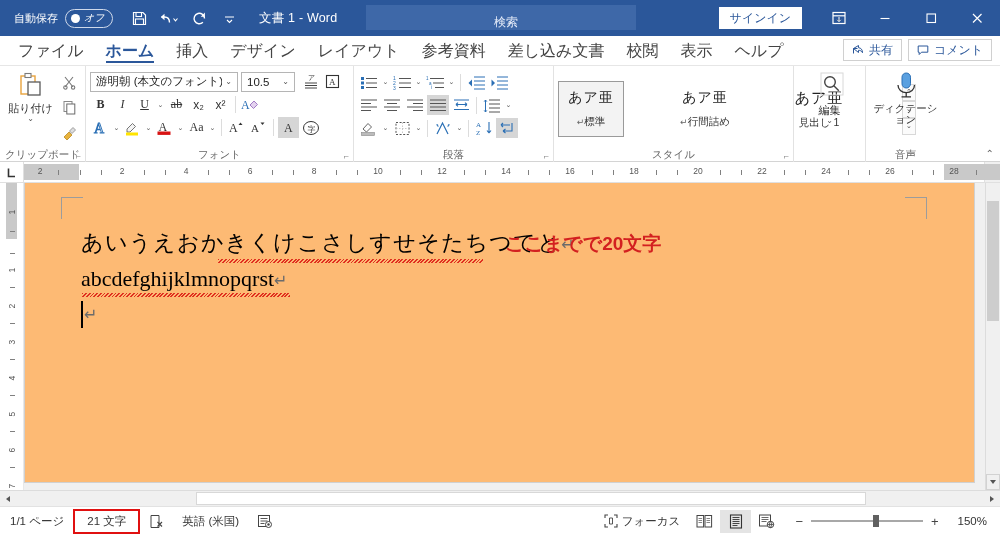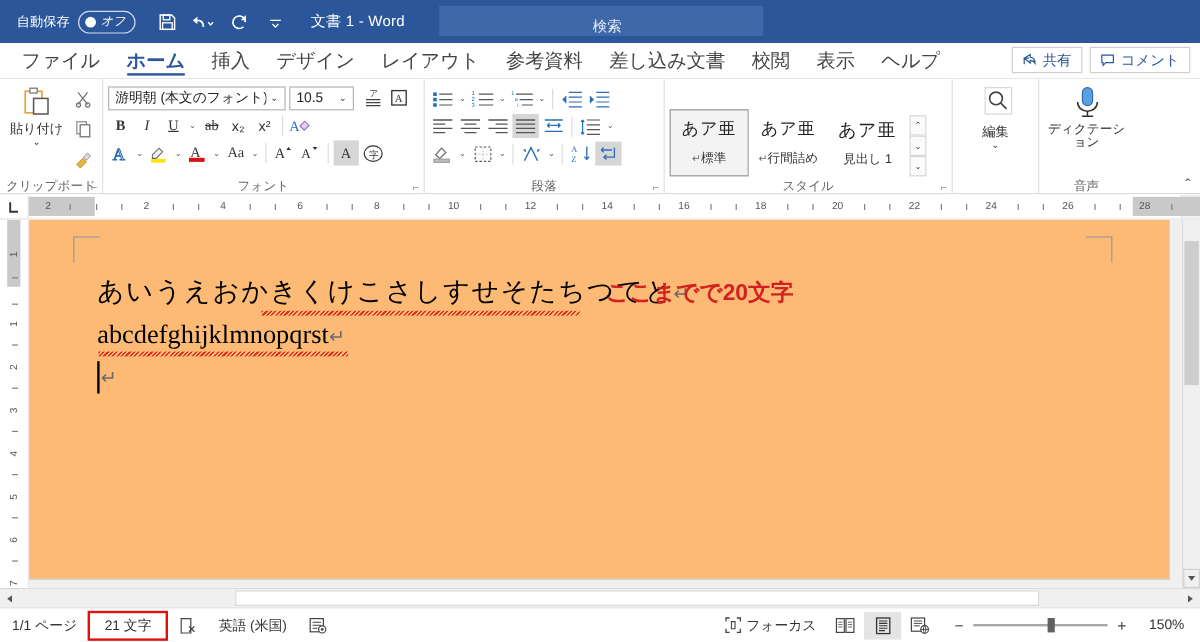--- a/index.html
+++ b/index.html
@@ -112,21 +112,21 @@
   .vsep { width: 1px; height: 17px; background: #dcdcdc; margin: 0 3px; }
   .sel-bg { background: #d6d6d6; }
 
   
   .para-rows { display: flex; flex-direction: column; gap: 3px; padding-top: 3px; }
   .pbtn {
     width: 22px; height: 20px; display: flex; align-items: center; justify-content: center;
   }
 
   
-  .style-gal { display: flex; align-items: flex-end; padding-top: 2px; }
+  .style-gal { display: flex; align-items: center; padding-top: 2px; gap: 48px; }
   .style-item {
     width: 66px; height: 56px; border: 1px solid transparent; display: flex;
     flex-direction: column; align-items: center; justify-content: center; background: #fff;
   }
   .style-item.active { border: 1.5px solid #9a9a9a; background: #f3f3f3; }
   .style-preview { font-family: "Liberation Serif", serif; font-size: 14px; color: #222; letter-spacing: 1px; }
   .style-name { font-size: 10.5px; color: #333; margin-top: 8px; white-space: nowrap; }
   .gal-scroll { display: flex; flex-direction: column; margin-left: 2px; }
   .gal-scroll div {
     width: 14px; height: 17px; border: 1px solid #d8d8d8; display: flex;
@@ -271,20 +271,45 @@
     <span class="doc-title">文書 1 - Word</span>
 
     <div class="searchbox">
       <svg width="14" height="14" viewBox="0 0 14 14">
           <circle cx="5.8" cy="5.8" r="4.1" fill="none" stroke="#e8eefa" stroke-width="1.2"></circle>
           <path d="M9 9l4 4" stroke="#e8eefa" stroke-width="1.2"></path>
         </svg>
       <span>検索</span>
     </div>
 
+    <div class="tb-right">
+      <div class="signin-btn">サインイン</div>
+      <div class="win-btn">
+        <svg width="16" height="16" viewBox="0 0 16 16">
+            <rect x="2" y="2.5" width="12" height="11" fill="none" stroke="#fff" stroke-width="1.2"></rect>
+            <path d="M2 5.8h12" stroke="#fff" stroke-width="1.2"></path>
+            <path d="M8 7v4.4M6.3 9.8L8 11.6l1.7-1.8" stroke="#fff" stroke-width="1"></path>
+          </svg>
+      </div>
+      <div class="win-btn">
+        <svg width="14" height="14" viewBox="0 0 14 14">
+            <path d="M2.5 7.5h9" stroke="#fff" stroke-width="1.1"></path>
+          </svg>
+      </div>
+      <div class="win-btn">
+        <svg width="14" height="14" viewBox="0 0 14 14">
+            <rect x="3" y="3" width="8.5" height="8.5" fill="none" stroke="#fff" stroke-width="1.1"></rect>
+          </svg>
+      </div>
+      <div class="win-btn close">
+        <svg width="14" height="14" viewBox="0 0 14 14">
+            <path d="M3 3l8.5 8.5M11.5 3L3 11.5" stroke="#fff" stroke-width="1.2"></path>
+          </svg>
+      </div>
+    </div>
   </div>
 
   <div class="tabbar">
     <div class="tab">ファイル</div>
     <div class="tab active">ホーム</div>
     <div class="tab">挿入</div>
     <div class="tab">デザイン</div>
     <div class="tab">レイアウト</div>
     <div class="tab">参考資料</div>
     <div class="tab">差し込み文書</div>

